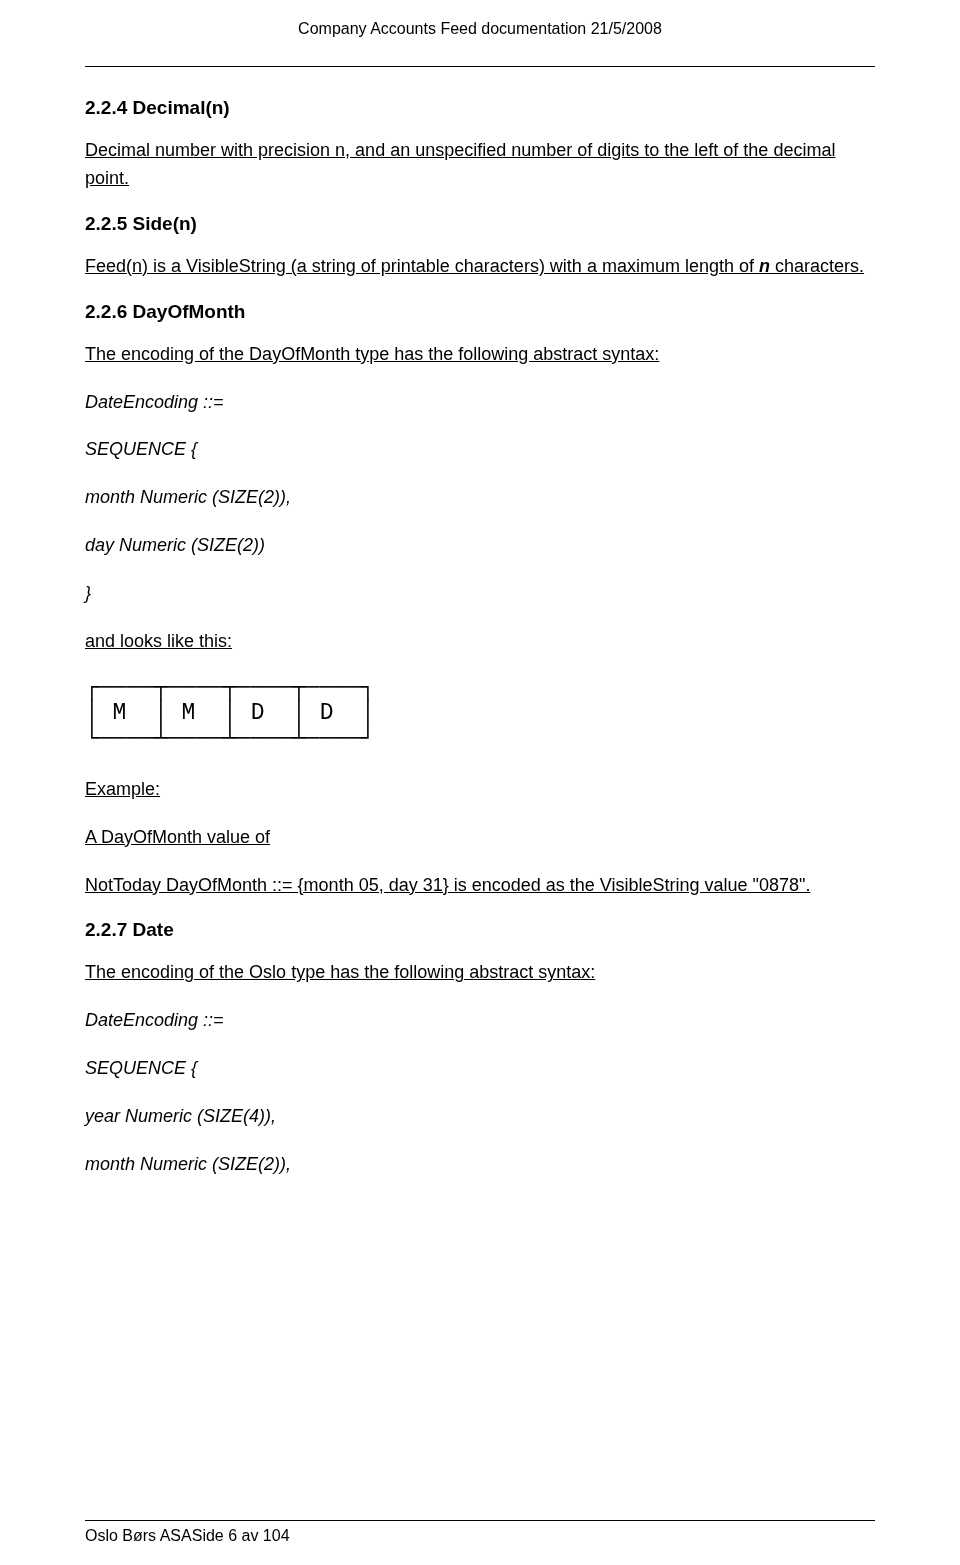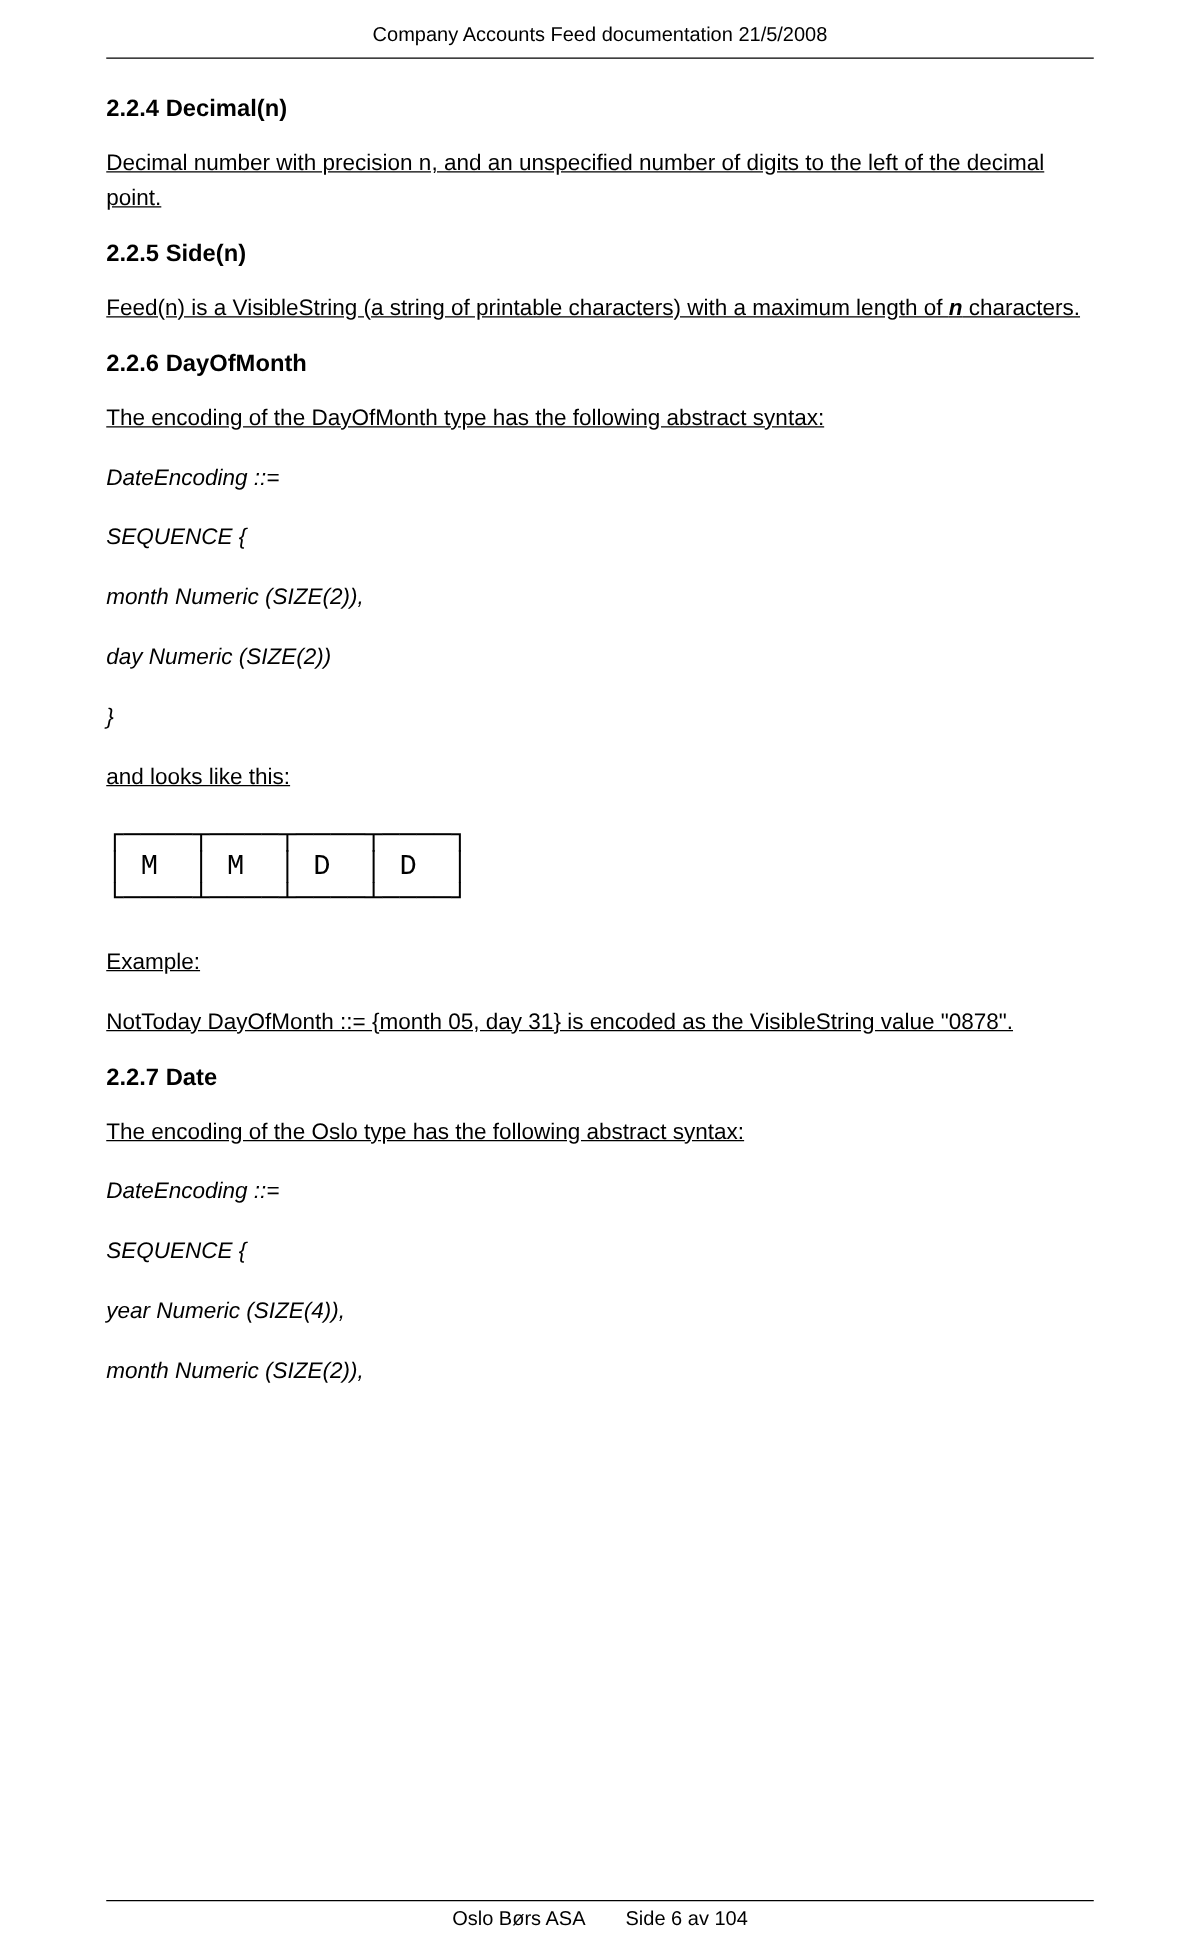--- a/index.html
+++ b/index.html
@@ -14,21 +14,21 @@
   .page {
     width: 960px;
     height: 1565px;
     position: relative;
     box-sizing: border-box;
     padding: 20px 85px 30px 85px;
   }
   .header-text {
     text-align: center;
     font-size: 16px;
-    margin-bottom: 8px;
+    margin-bottom: 28px;
   }
   .topline {
     border-top: 1px solid #000;
     margin-top: 4px;
     margin-bottom: 30px;
   }
   .section-heading {
     font-weight: bold;
     font-size: 19px;
     margin-top: 20px;
@@ -63,23 +63,22 @@
     bottom: 20px;
     left: 85px;
     right: 85px;
   }
   .footer-line {
     border-top: 1px solid #000;
     margin-bottom: 6px;
   }
   .footer-row {
     display: flex;
-    justify-content: center;
+    justify-content: flex-start;
     font-size: 16px;
-    gap: 32px;
   }
 </style>
 </head>
 <body>
 
 <div class="page">
 
   <div class="header-text">Company Accounts Feed documentation 21/5/2008</div>
   <div class="topline"></div>
 
@@ -96,20 +95,21 @@
   <div class="code-line">DateEncoding ::=</div>
   <div class="code-line">SEQUENCE {</div>
   <div class="code-line">month Numeric (SIZE(2)),</div>
   <div class="code-line">day Numeric (SIZE(2))</div>
   <div class="code-line">}</div>
   <p>and looks like this:</p>
   <div class="diagram">┌────┬────┬────┬────┐
 │ M  │ M  │ D  │ D  │
 └────┴────┴────┴────┘</div>
   <p>Example:</p>
+  <p>A DayOfMonth value of</p>
   <p>NotToday DayOfMonth ::= {month 05, day 31} is encoded as the VisibleString value "0878".</p>
 
   <div class="section-heading">2.2.7 Date</div>
   <p>The encoding of the Oslo type has the following abstract syntax:</p>
   <div class="code-line">DateEncoding ::=</div>
   <div class="code-line">SEQUENCE {</div>
   <div class="code-line">year Numeric (SIZE(4)),</div>
   <div class="code-line">month Numeric (SIZE(2)),</div>
 
   <div class="footer">

